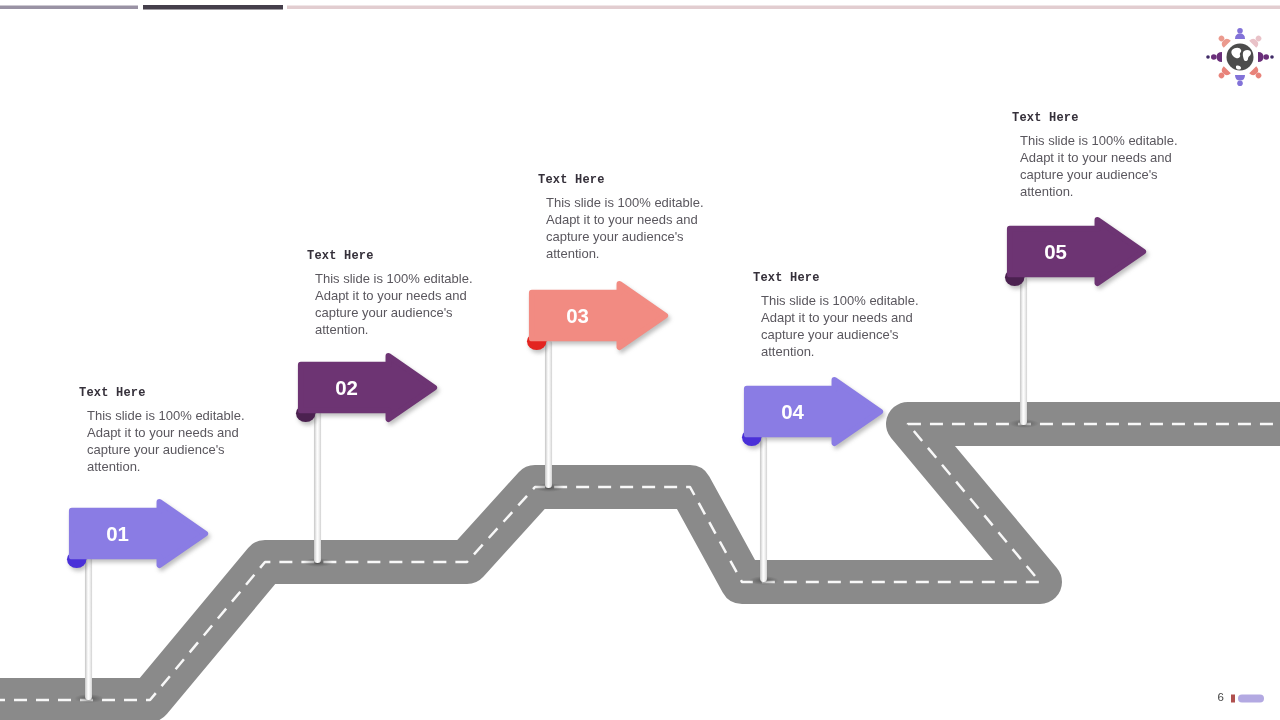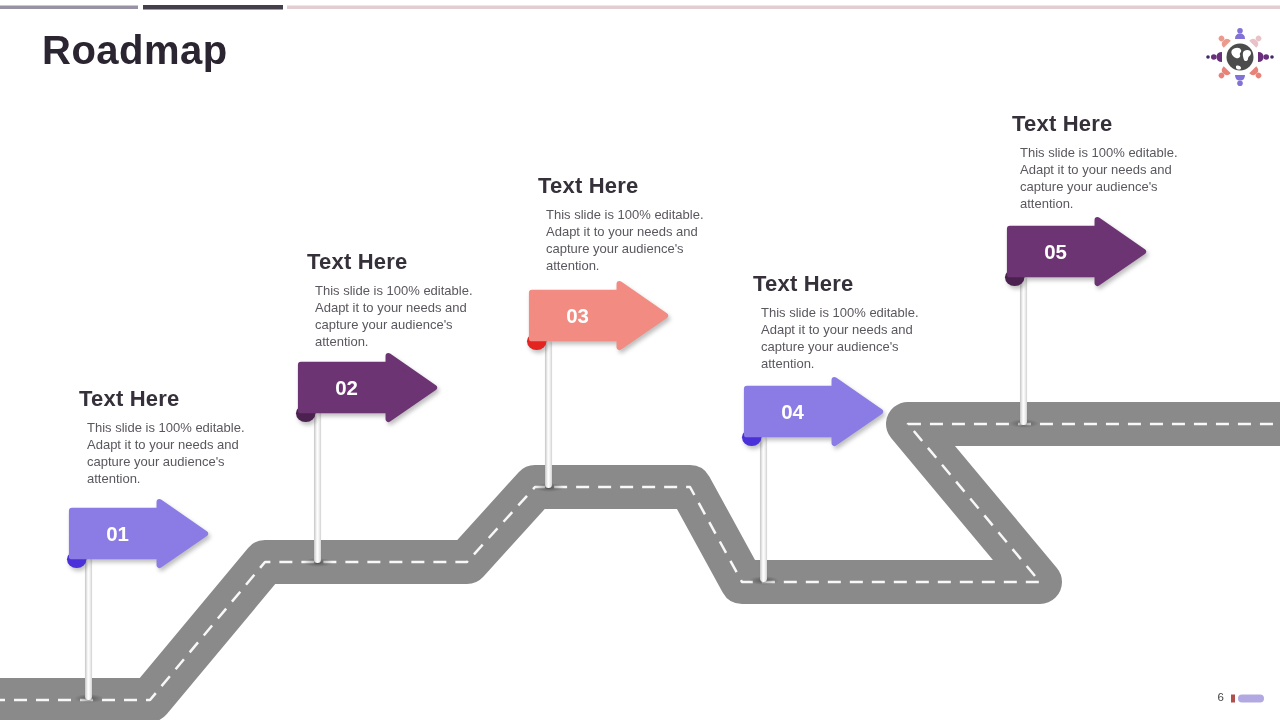--- a/index.html
+++ b/index.html
@@ -17,22 +17,22 @@
   }
   #logo { position:absolute; left:1204px; top:24px; }
 
   
   #road-svg { position:absolute; left:0; top:0; }
 
   
   .milestone { position:absolute; left:0; top:0; width:0; height:0; }
   .ms-text { position:absolute; left:var(--tx); top:var(--ty); width:172px; }
   .ms-text h3 {
-    margin:0 0 7px 0; font-size:22px; font-weight:bold;
-    color:#35303a; letter-spacing:.2px;
+    margin:0 0 7px 0; font-size:12px; font-weight:bold;
+    color:#35303a; letter-spacing:.2px;font-family:Liberation Mono, monospace;
   }
   .ms-text p {
     margin:8px; width:160px; font-size:13px; line-height:1.3; color:#5a575e;
   }
   .sign {
     position:absolute; left:var(--sx); top:var(--sy);
     filter:drop-shadow(2px 3px 2px rgba(70,70,70,.35));
   }
   .sign text { font-family:"Liberation Sans", sans-serif; font-weight:bold; font-size:21px; }
   .pole {
@@ -62,21 +62,20 @@
 <body>
 
 <div id="stage">
 
   <svg id="topbars" width="1280" height="12" viewBox="0 0 1280 12">
     <rect x="0" y="5.5" width="138" height="3.5" fill="#9992a4"></rect>
     <rect x="143" y="5" width="140" height="4.5" fill="#453f4b"></rect>
     <rect x="287" y="5.5" width="993" height="3.5" fill="#e2cdd0"></rect>
   </svg>
 
-  <div id="slide-title">Roadmap</div>
 
   <svg id="logo" width="72" height="66" viewBox="0 0 72 66">
     <g>
       <g transform="rotate(0,36,33) translate(36,10)" fill="#8272d8">
           <circle cx="0" cy="-3.2" r="2.8"></circle>
           <path d="M-5 5 Q-5 -0.5 0 -0.5 Q5 -0.5 5 5 Z"></path>
         </g>
       <g transform="rotate(45,36,33) translate(36,10)" fill="#e9c2c8">
           <circle cx="0" cy="-3.2" r="2.8"></circle>
           <path d="M-5 5 Q-5 -0.5 0 -0.5 Q5 -0.5 5 5 Z"></path>

